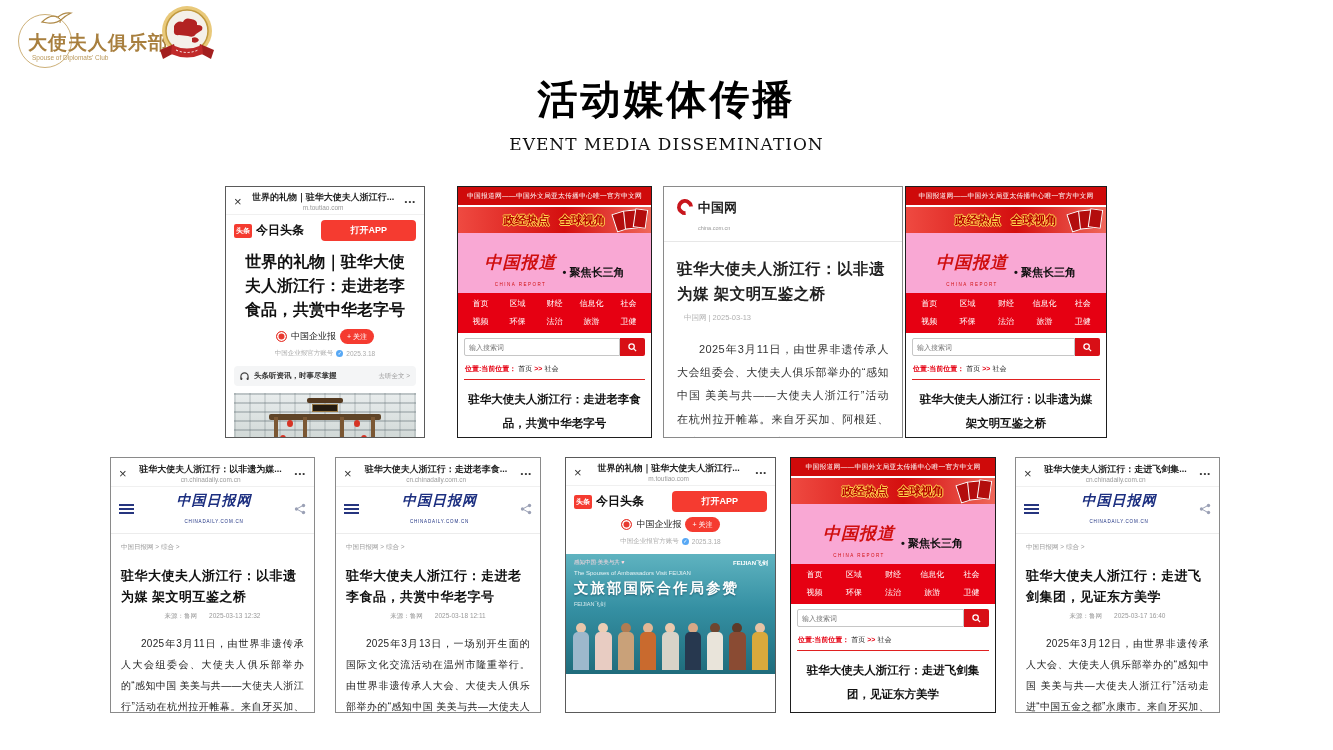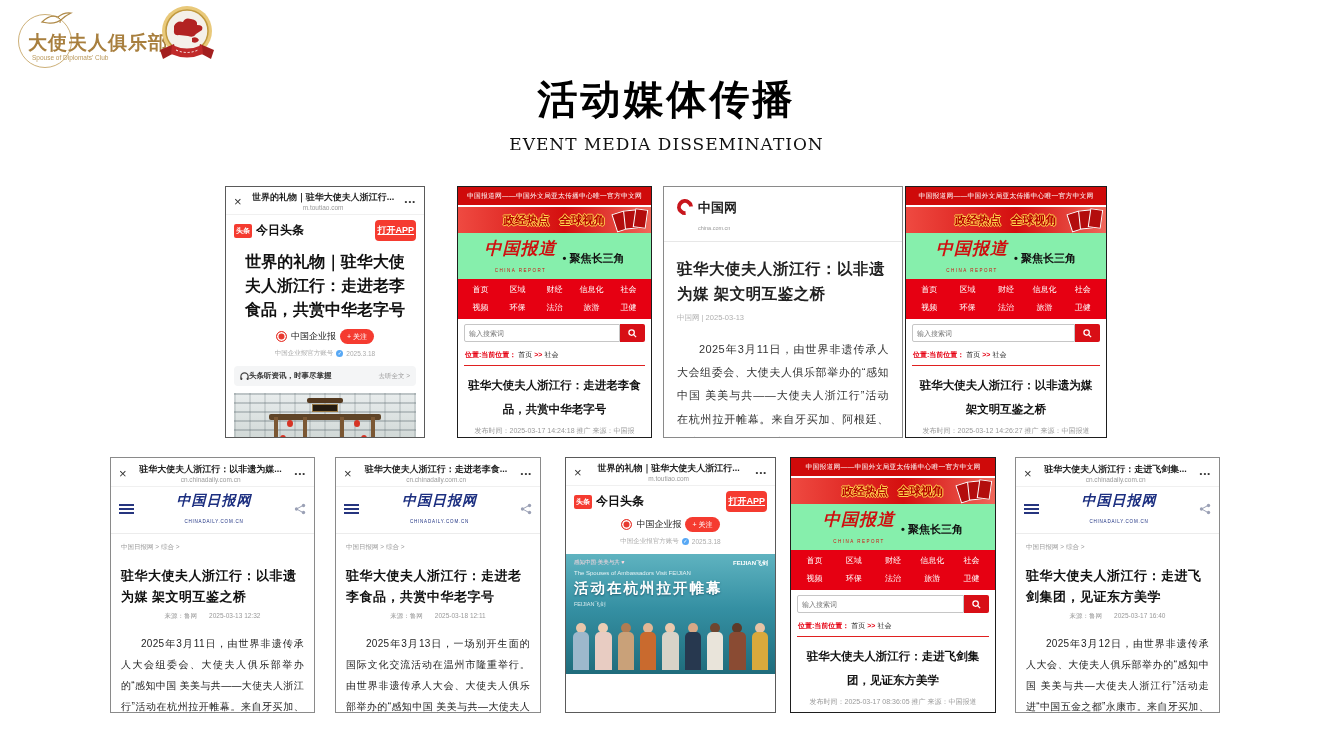--- a/index.html
+++ b/index.html
@@ -29,29 +29,29 @@
   
   .tt-head{display:flex;align-items:center;padding:4px 8px 3px;border-bottom:1px solid #f0f0f0;}
   .tt-x{font-size:13px;color:#333;line-height:1;}
   .tt-head-mid{flex:1;text-align:center;min-width:0;}
   .tt-head-title{font-size:9px;font-weight:bold;color:#222;white-space:nowrap;overflow:hidden;}
   .tt-head-domain{font-size:6.5px;color:#9a9a9a;}
   .tt-more{font-size:8px;color:#333;letter-spacing:1px;}
   .tt-appbar{display:flex;align-items:center;padding:5px 8px 4px;gap:4px;justify-content:space-between;}
   .tt-badge{background:#f53b30;color:#fff;font-size:7px;padding:2px 2px;border-radius:2px;font-weight:bold;}
   .tt-appname{font-weight:bold;font-size:12px;color:#111;flex:1;text-align:left;}
-  .tt-open{background:#f53b30;color:#fff;font-size:9px;padding:4px 2px;border-radius:4px;font-weight:bold;text-decoration:underline;}
+  .tt-open{background:#f53b30;color:#fff;font-size:9px;padding:4px 29px;border-radius:4px;font-weight:bold;}
   .tt-headline{font-size:16px;font-weight:bold;color:#111;text-align:center;line-height:1.5;margin:5px 13px 7px;}
   .tt-author{display:flex;justify-content:center;align-items:center;gap:4px;margin-top:1px;}
   .tt-avatar{width:9px;height:9px;border-radius:50%;background:#e83a30;border:1px solid #e83a30;box-shadow:inset 0 0 0 1.5px #fff;}
   .tt-authname{font-size:9px;color:#222;}
   .tt-follow{background:#f53b30;color:#fff;font-size:7px;padding:2.5px 7px;border-radius:9px;}
   .tt-meta{font-size:6.5px;color:#ababab;text-align:center;margin-top:5px;display:flex;justify-content:center;gap:3px;align-items:center;}
   .tt-check{width:7px;height:7px;background:#57a8f5;color:#fff;border-radius:50%;font-size:5px;line-height:7px;display:inline-block;text-align:center;}
-  .tt-listen{display:flex;align-items:center;background:#f4f5f6;border-radius:4px;margin:8px 8px 0;padding:5px 6px;}
+  .tt-listen{display:flex;align-items:center;background:#f4f5f6;border-radius:4px;margin:8px 8px 0;padding:5px 6px;gap:5px;}
   .tt-listen-text{font-size:7.5px;color:#333;font-weight:bold;flex:1;text-align:left;}
   .tt-listen-act{font-size:6.5px;color:#9b9b9b;}
   
   .tt-photo{position:relative;margin:7px 8px 0;height:78px;overflow:hidden;background:linear-gradient(180deg,#e9eded 0%,#ccd4d2 70%,#b9c2bf 100%);}
   .p1-windows{position:absolute;left:0;right:0;top:0;bottom:12px;
     background:repeating-linear-gradient(180deg,rgba(88,102,108,.30) 0 2px,transparent 2px 9px),
                repeating-linear-gradient(90deg,rgba(88,102,108,.18) 0 2px,transparent 2px 15px);}
   .p1-trees{position:absolute;left:0;bottom:8px;width:34px;height:26px;background:radial-gradient(circle at 30% 60%,#4c6b45 0 40%,transparent 41%),radial-gradient(circle at 75% 70%,#3e5c3a 0 45%,transparent 46%);}
   .p1-roof2{position:absolute;left:40%;right:40%;top:5px;height:5px;background:#54391f;border-radius:2px;}
   .p1-sign{position:absolute;left:43%;right:43%;top:11px;height:8px;background:#241b10;border:1px solid #9a7a45;box-sizing:border-box;}
@@ -72,21 +72,21 @@
   .t2-head{position:absolute;top:0;left:50%;margin-left:-5px;width:10px;height:10px;border-radius:50%;}
   .t2-body{position:absolute;top:9px;left:2px;right:2px;bottom:0;border-radius:5px 5px 0 0;}
 
   
   .cr-top{background:#cf0a0a;color:#fff;font-size:6.8px;text-align:center;padding:4px 1px;letter-spacing:.2px;}
   .cr-banner{position:relative;height:26px;background:linear-gradient(90deg,#ef4a41 0%,#d40f0f 55%,#f0675a 100%);margin-top:2px;display:flex;align-items:center;justify-content:center;gap:10px;}
   .cr-btxt{font-size:11.5px;font-weight:bold;color:#b50000;
     text-shadow:1px 0 0 #ffd24d,-1px 0 0 #ffd24d,0 1px 0 #ffd24d,0 -1px 0 #ffd24d;}
   .cr-mags{position:absolute;right:3px;top:1px;width:36px;height:24px;}
   .cr-mag{position:absolute;width:11px;height:17px;background:#b30d0d;border:1px solid #fff;}
-  .cr-logo{display:flex;align-items:center;justify-content:center;gap:6px;padding:7px 0 3px;background:#86efac;}
+  .cr-logo{display:flex;align-items:center;justify-content:center;gap:6px;padding:21px 0 3px;background:#f9a8d4;}
   .cr-logo-col{text-align:center;}
   .cr-logo-cn{font-family:"DejaVu Serif",serif;font-size:17px;font-weight:bold;font-style:italic;color:#d00f0f;letter-spacing:1px;line-height:1;}
   .cr-logo-en{font-size:4.5px;color:#d00f0f;letter-spacing:1.5px;}
   .cr-tagline{font-size:11px;font-weight:bold;color:#111;}
   .cr-nav{background:#e60012;display:grid;grid-template-columns:repeat(5,1fr);row-gap:7px;padding:5px 4px 6px;}
   .cr-nav span{font-size:8px;color:#fff;text-align:center;}
   .cr-search{display:flex;padding:5px 6px 4px;align-items:center;justify-content:flex-end;}
   .cr-input{flex:1;height:16px;border:1px solid #c6c6c6;font-size:7px;padding:0 4px;color:#333;border-radius:2px 0 0 2px;outline:none;font-family:"Liberation Sans",sans-serif;}
   .cr-sbtn{width:25px;height:18px;background:#d80f16;display:flex;align-items:center;justify-content:center;border-radius:0 2px 2px 0;}
   .cr-loc{font-size:7px;color:#222;padding:4px 7px 2px;text-align:left;}
@@ -109,21 +109,21 @@
   .cd-source{font-size:6.5px;color:#999;text-align:center;margin-top:3px;display:flex;justify-content:center;gap:12px;}
   .cd-body{font-size:10px;color:#222;line-height:2.1;text-align:justify;margin:12px 10px 0;text-indent:2em;letter-spacing:.3px;}
 
   
   .cn-logo{display:flex;align-items:flex-start;gap:5px;padding:11px 13px 7px;}
   .cn-c{width:16px;height:16px;border-radius:50%;border:4.5px solid #c8161d;border-right-color:transparent;box-sizing:border-box;transform:rotate(40deg);margin-top:1px;}
   .cn-logo-cn{font-size:13px;font-weight:bold;color:#222;line-height:1.2;}
   .cn-logo-dom{font-size:5.5px;color:#999;}
   .cn-hr{border-top:1px solid #e7e7e7;}
   .cn-headline{font-size:15.5px;font-weight:bold;color:#222;margin:14px 13px 7px;line-height:1.62;text-align:left;letter-spacing:.5px;}
-  .cn-byline{font-size:7.5px;color:#b0b0b0;margin:0 13px;}
+  .cn-byline{font-size:7.5px;color:#b0b0b0;margin:0 20px;}
   .cn-body{font-size:11px;color:#333;line-height:2.1;margin:15px 13px 0;text-align:justify;text-indent:2em;letter-spacing:.4px;}
 </style>
 </head>
 <body>
 
 <div class="slide">
 
   <div class="club-logo">
     <div class="club-circle"></div>
     <svg class="club-bird" width="36" height="18" viewBox="0 0 36 18">
@@ -406,21 +406,21 @@
     </div>
     <div class="tt-meta">
       <span>中国企业报官方账号</span>
       <span class="tt-check">✓</span>
       <span>2025.3.18</span>
     </div>
     <div class="tt-photo2">
       <span class="t2-tag">感知中国·美美与共 ♥</span>
       <span class="t2-brand">FEIJIAN飞剑</span>
       <span class="t2-sub">The Spouses of Ambassadors Visit FEIJIAN</span>
-      <span class="t2-title">活动在杭州拉开帷幕</span>
+      <span class="t2-title">文旅部国际合作局参赞</span>
       <span class="t2-small">FEIJIAN飞剑</span>
 
       <div class="t2-people">
         <span class="t2-fig">
             <i class="t2-head" style="background:#e9c6aa;"></i>
             <i class="t2-body" style="background:#9db8cc;"></i>
           </span>
         <span class="t2-fig">
             <i class="t2-head" style="background:#eccdb4;"></i>
             <i class="t2-body" style="background:#e8ccc2;"></i>

